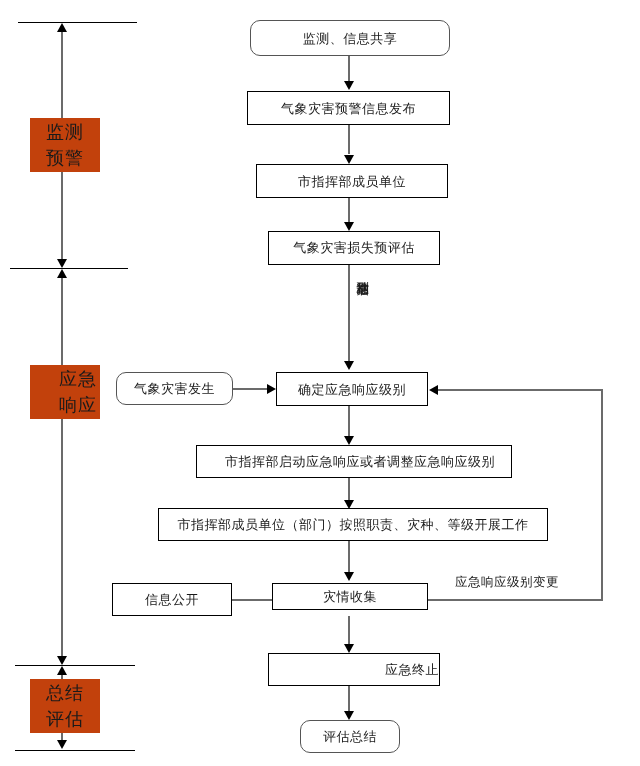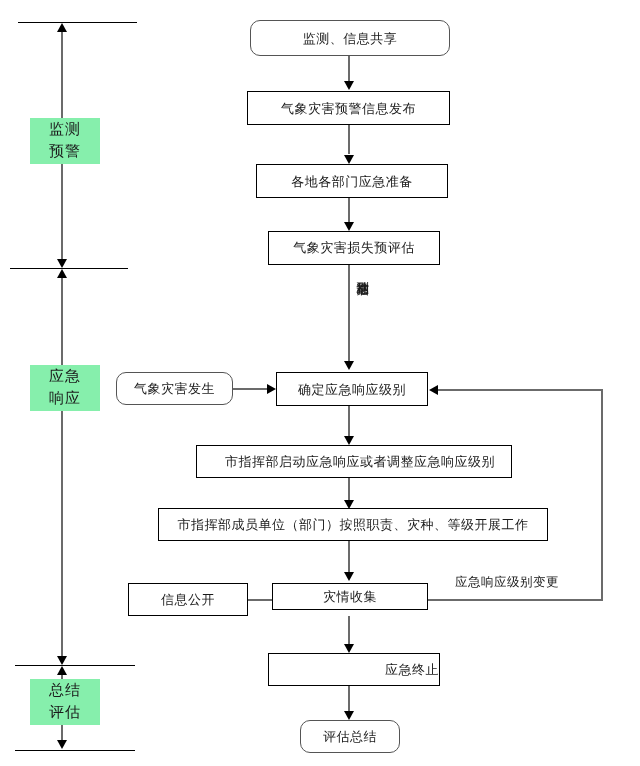--- a/index.html
+++ b/index.html
@@ -105,26 +105,26 @@
 
   
   .tick {
     position: absolute;
     height: 1px;
     background: #000000;
     z-index: 1;
   }
   .phase-label {
     position: absolute;
-    font-size: 15px;
+    font-size: 18px;
     color: #1a1a1a;
     text-align: center;
     line-height: 1.45;
     letter-spacing: 1px;
-    background: #86efac;
+    background: #c2410c;
     padding: 1px 3px;
     z-index: 3;
     font-family: Liberation Serif, serif;
   }
 </style>
 </head>
 <body>
 
 <div id="canvas">
 
@@ -137,21 +137,21 @@
   <div class="vline" style="left:61px; top:30px;  height:92px;"></div>
   <div class="phase-label" style="left:30px; top:118px; width:64px;">
     <div style="white-space:pre-line;">监测
 预警</div>
   </div>
   <div class="vline" style="left:61px; top:158px; height:103px;"></div>
   <div class="arrow-down" style="left:57px; top:259px;"></div>
 
   <div class="arrow-up" style="left:57px; top:269px;"></div>
   <div class="vline" style="left:61px; top:276px; height:93px;"></div>
-  <div class="phase-label" style="left:30px; top:365px; width:64px;">
+  <div class="phase-label" style="left:30px; top:365px; width:64px;text-align:right;">
     <div style="white-space:pre-line;">应急
 响应</div>
   </div>
   <div class="vline" style="left:61px; top:405px; height:253px;"></div>
   <div class="arrow-down" style="left:57px; top:656px;"></div>
 
   <div class="arrow-up" style="left:57px; top:666px;"></div>
   <div class="vline" style="left:61px; top:673px; height:10px;"></div>
   <div class="phase-label" style="left:30px; top:679px; width:64px;">
     <div style="white-space:pre-line;">总结
@@ -201,21 +201,21 @@
 
   <div class="node rounded" style="left:250px; top:20px; width:200px; height:36px;">
     <span>监测、信息共享</span>
   </div>
 
   <div class="node" style="left:247px; top:91px; width:203px; height:34px;">
     <span>气象灾害预警信息发布</span>
   </div>
 
   <div class="node" style="left:256px; top:164px; width:192px; height:34px;">
-    <span>各地各部门应急准备</span>
+    <span>市指挥部成员单位</span>
   </div>
 
   <div class="node" style="left:268px; top:231px; width:172px; height:34px;font-family:Liberation Mono, monospace;">
     <span>气象灾害损失预评估</span>
   </div>
 
   <div class="node rounded" style="left:116px; top:372px; width:117px; height:33px;">
     <span>气象灾害发生</span>
   </div>
 
@@ -224,21 +224,21 @@
   </div>
 
   <div class="node" style="left:196px; top:445px; width:316px; height:33px;padding-left:12px;">
     <span>市指挥部启动应急响应或者调整应急响应级别</span>
   </div>
 
   <div class="node" style="left:158px; top:508px; width:390px; height:33px;">
     <span>市指挥部成员单位（部门）按照职责、灾种、等级开展工作</span>
   </div>
 
-  <div class="node" style="left:112px; top:583px; width:120px; height:33px;margin-left:16px;">
+  <div class="node" style="left:112px; top:583px; width:120px; height:33px;">
     <span>信息公开</span>
   </div>
 
   <div class="node" style="left:272px; top:583px; width:156px; height:27px;">
     <span>灾情收集</span>
   </div>
 
   <div class="node" style="left:268px; top:653px; width:172px; height:33px;justify-content:flex-end;">
     <span>应急终止</span>
   </div>

